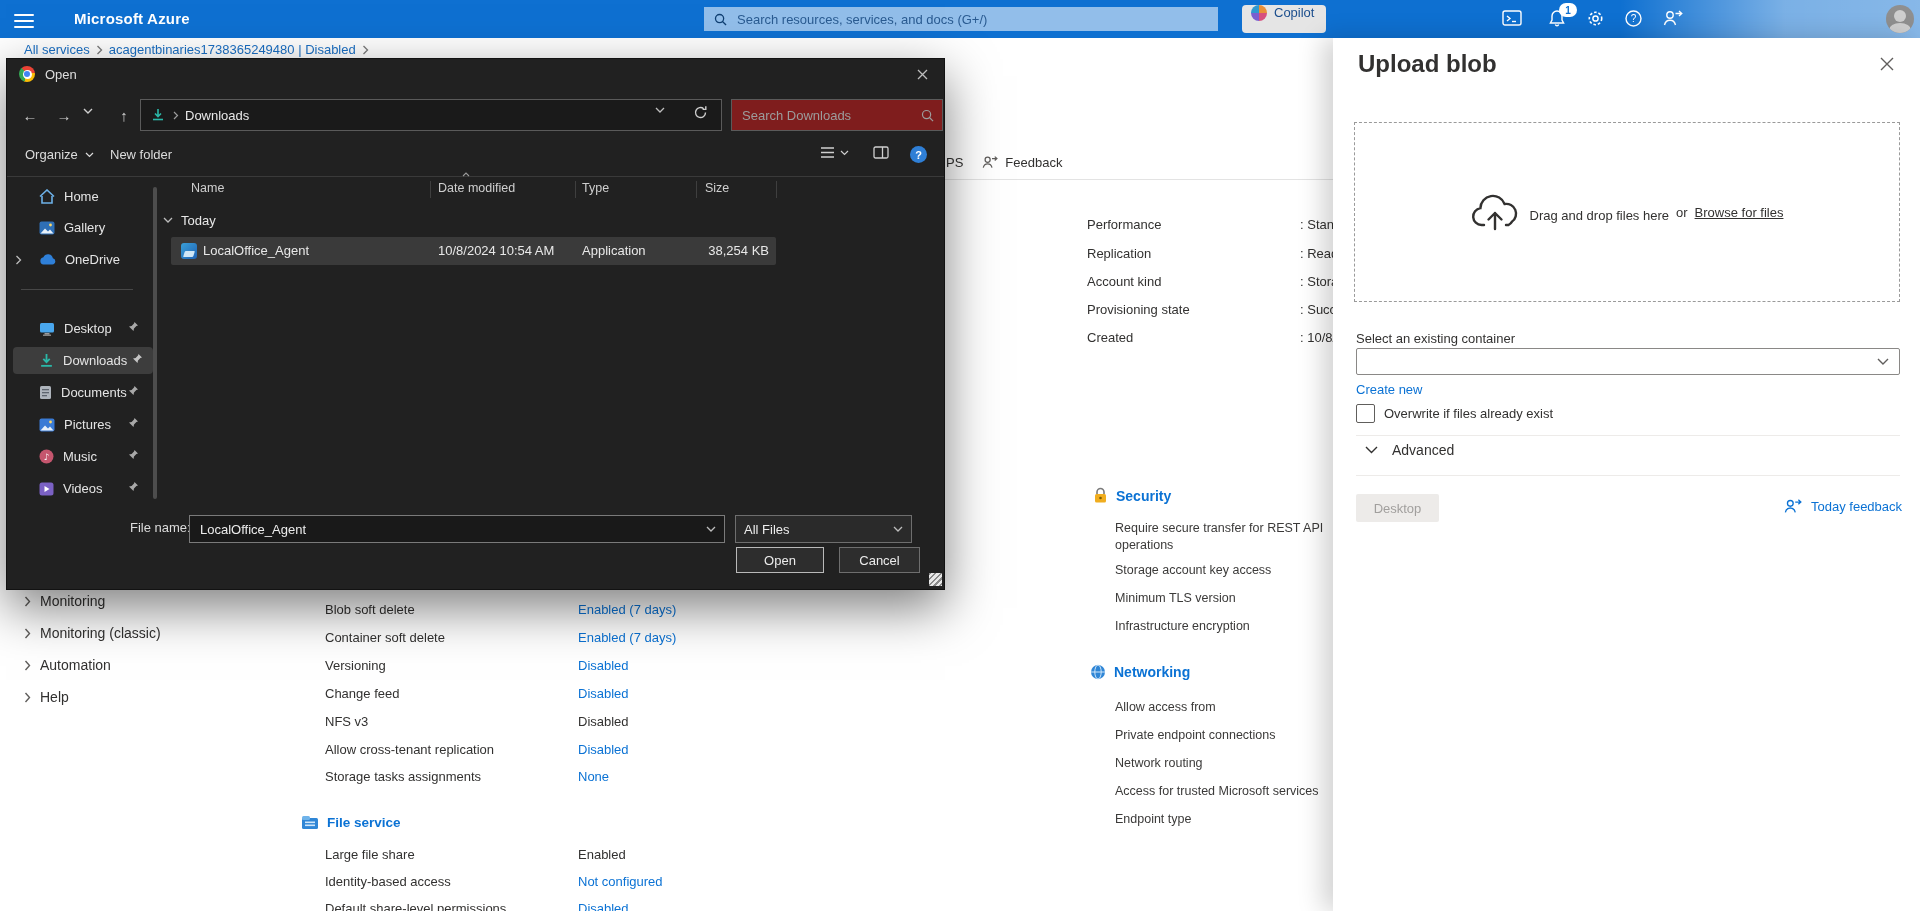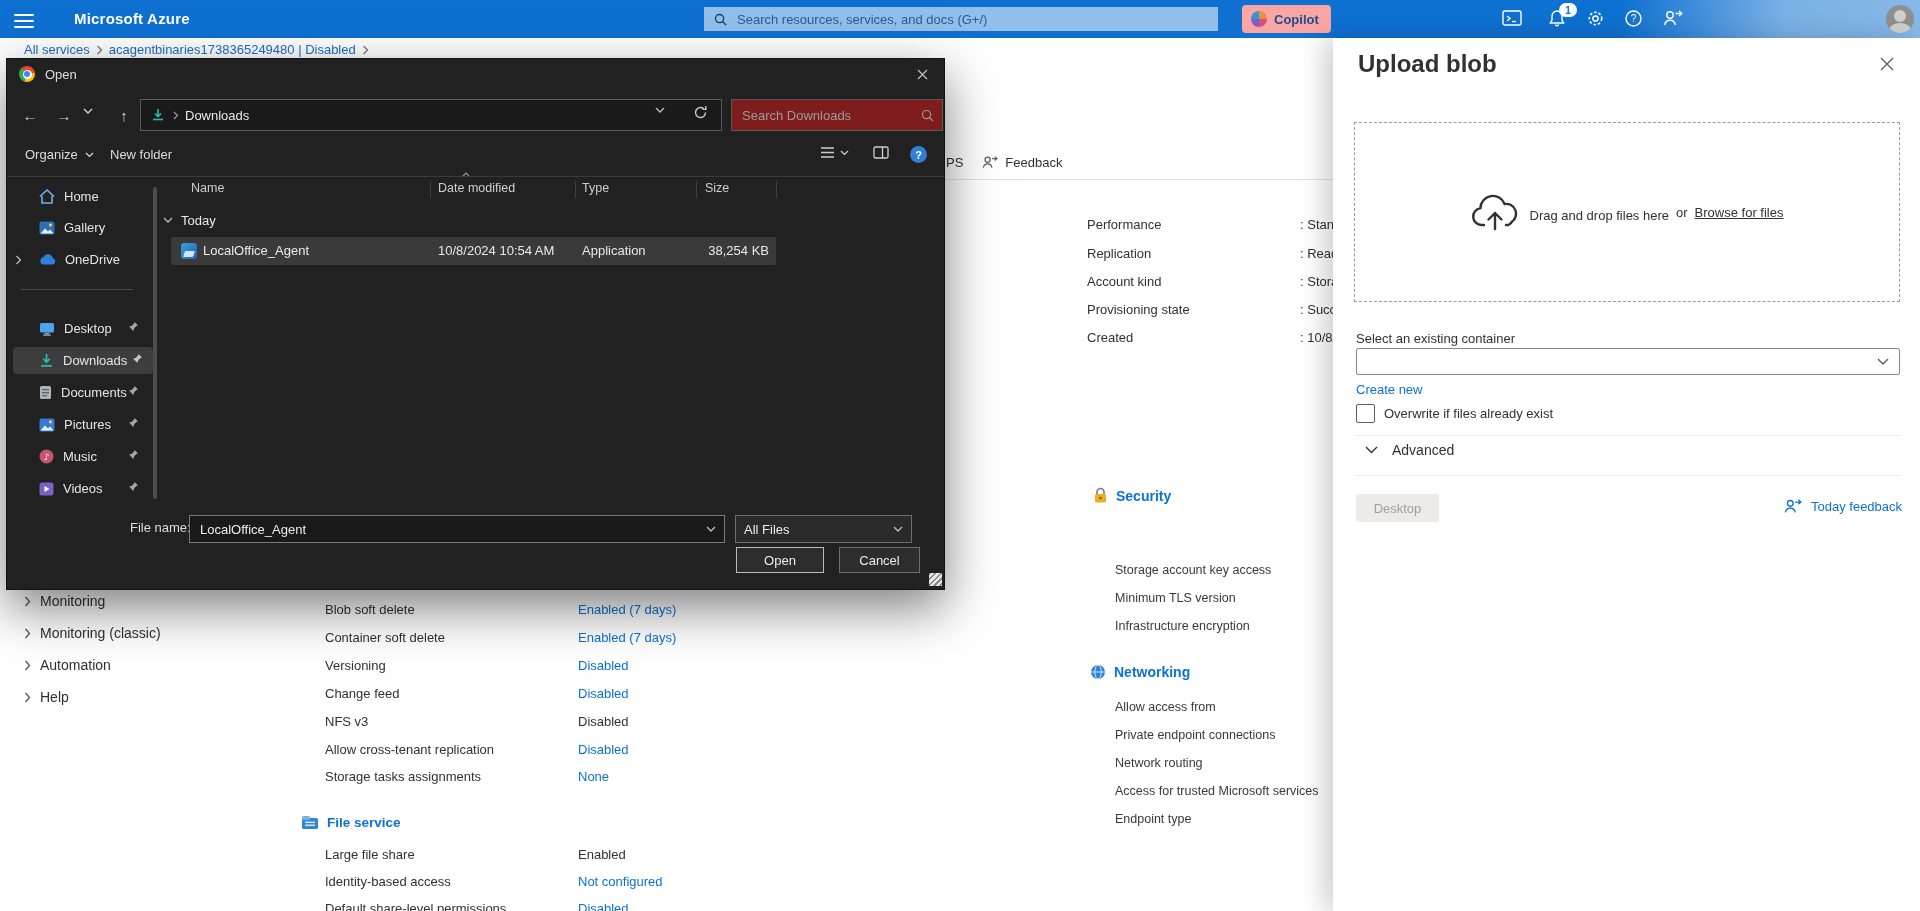--- a/index.html
+++ b/index.html
@@ -12,22 +12,22 @@
     background:linear-gradient(90deg,rgba(255,255,255,0),rgba(255,255,255,.45) 55%,rgba(255,255,255,.5))}
   .hamburger{position:absolute;left:14px;top:10px;width:20px;height:16px;cursor:pointer}
   .hamburger i{display:block;height:2px;background:#fff;margin:4px 0;border-radius:1px}
   .azure-title{position:absolute;left:74px;top:10px;font-size:15px;font-weight:bold;letter-spacing:.2px}
   .gsearch{position:absolute;left:704px;top:7px;width:514px;height:24px;background:rgba(255,255,255,.55);
     border-radius:0;display:flex;align-items:center;color:#0f3f72}
   .gsearch svg{margin:0 8px 0 10px}
   .gsearch input{background:transparent;border:none;outline:none;font:13px "Liberation Sans",sans-serif;
     color:#0f3f72;width:450px}
   .gsearch input::placeholder{color:#2a5b91}
-  .copilot{position:absolute;left:1242px;top:5px;height:28px;background:#fca5a5;border-radius:4px;
-    display:flex;align-items:center;padding:0 12px 0 9px;color:#1b4e8d;font-size:13px;font-weight:bold;cursor:pointer}
+  .copilot{position:absolute;left:1242px;top:5px;height:28px;background:#e5e5e5;border-radius:4px;
+    display:flex;padding:0 12px 0 9px;color:#1b4e8d;font-size:13px;font-weight:normal;cursor:pointer}
   .cp-ico{width:16px;height:16px;border-radius:50%;margin-right:7px;
     background:conic-gradient(#e8903a 0 90deg,#d74f7e 90deg 180deg,#7a5fd0 180deg 270deg,#2f9ad0 270deg 360deg)}
   .tb-ico{position:absolute;top:9px;width:22px;height:20px;color:#fff;cursor:pointer}
   .badge{position:absolute;left:11px;top:-6px;min-width:14px;height:14px;border-radius:7px;background:#fff;
     color:#0e70d1;font-size:10px;font-weight:bold;display:flex;align-items:center;justify-content:center;padding:0 2px}
   .avatar{position:absolute;left:1886px;top:5px;width:28px;height:28px;border-radius:50%;background:#8f8f8f;overflow:hidden;cursor:pointer}
   .avatar .head{position:absolute;left:8px;top:5px;width:12px;height:12px;border-radius:50%;background:#cfcfcf}
   .avatar .body{position:absolute;left:3px;top:18px;width:22px;height:14px;border-radius:50%;background:#cfcfcf}
 
   
@@ -254,20 +254,21 @@
   </div>
 
   <div class="sec-head" style="left:1093px;top:487px">
     <svg width="15" height="17" viewBox="0 0 15 17">
         <path d="M4 7V5a3.5 3.5 0 0 1 7 0v2" fill="none" stroke="#7a7a7a" stroke-width="1.6"></path>
         <rect x="2" y="7" width="11" height="8.5" rx="1.5" fill="#f0ad1f"></rect>
         <circle cx="7.5" cy="11" r="1.3" fill="#7a5b00"></circle>
       </svg>
     <span>Security</span>
   </div>
+  <div class="sec-item" style="top:520px">Require secure transfer for REST API operations</div>
   <div class="sec-item" style="top:562px">Storage account key access</div>
   <div class="sec-item" style="top:590px">Minimum TLS version</div>
   <div class="sec-item" style="top:618px">Infrastructure encryption</div>
 
   <div class="sec-head" style="left:1090px;top:664px">
     <svg width="16" height="16" viewBox="0 0 16 16">
         <circle cx="8" cy="8" r="7" fill="#2f86d6"></circle>
         <ellipse cx="8" cy="8" rx="3.2" ry="7" fill="none" stroke="#cfe6fa" stroke-width="1"></ellipse>
         <line x1="1" y1="8" x2="15" y2="8" stroke="#cfe6fa" stroke-width="1"></line>
       </svg>

